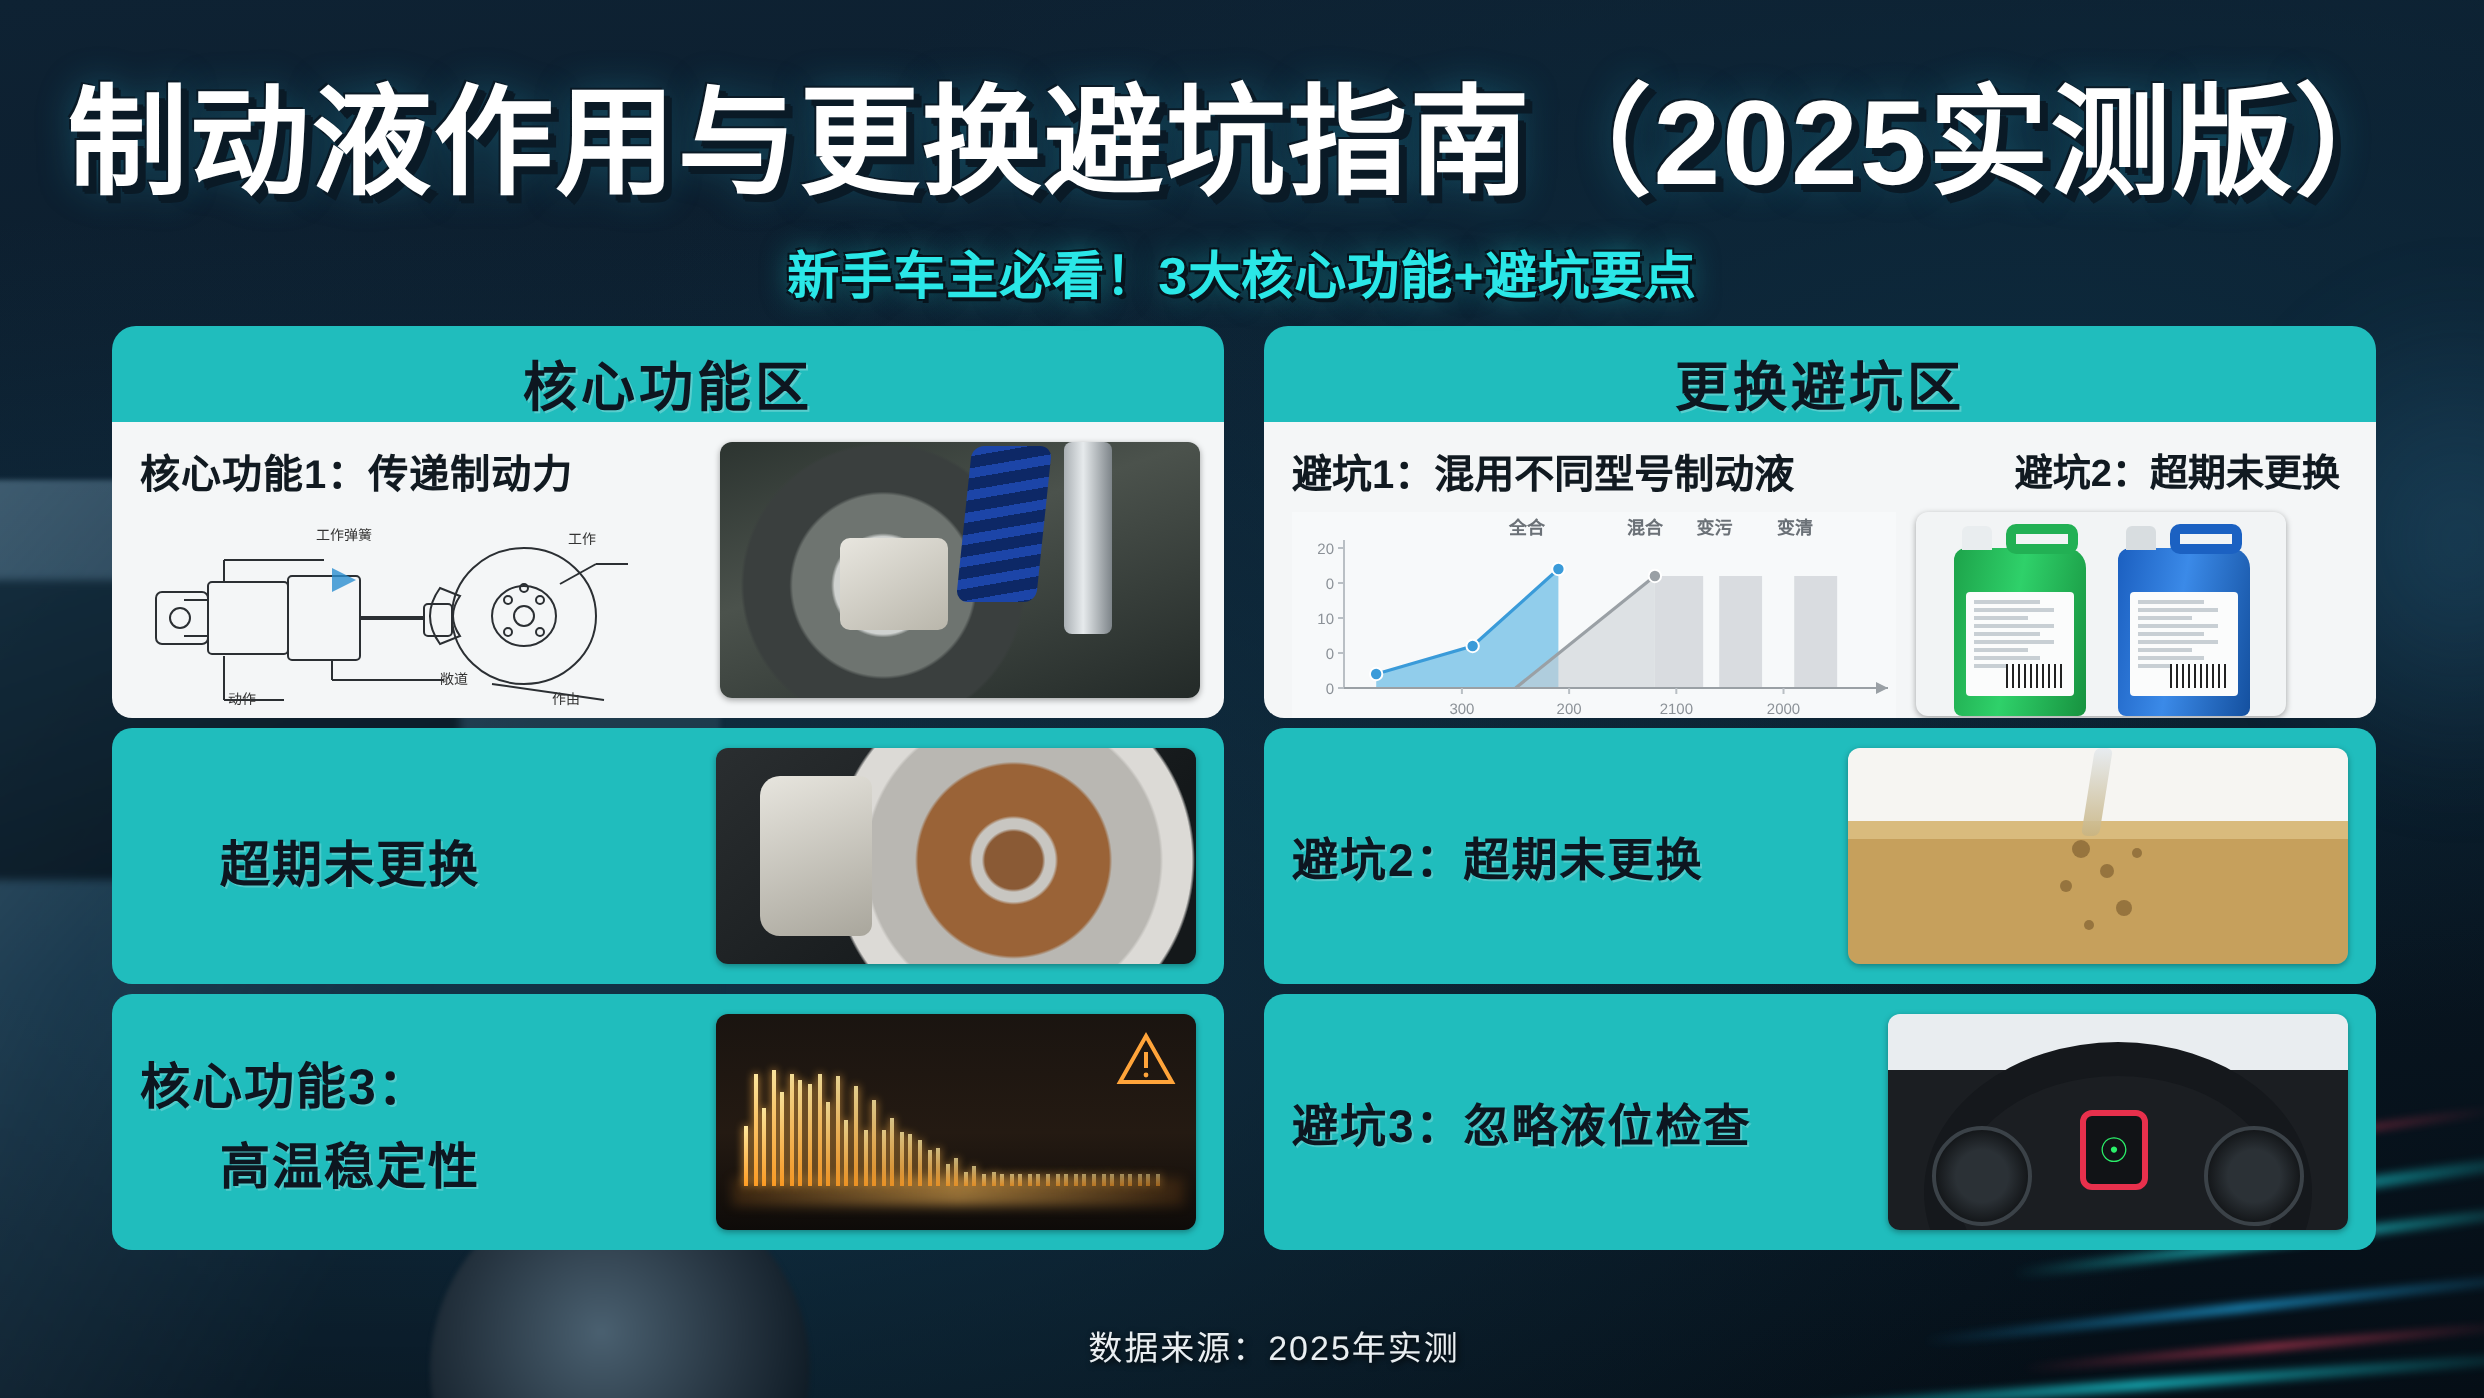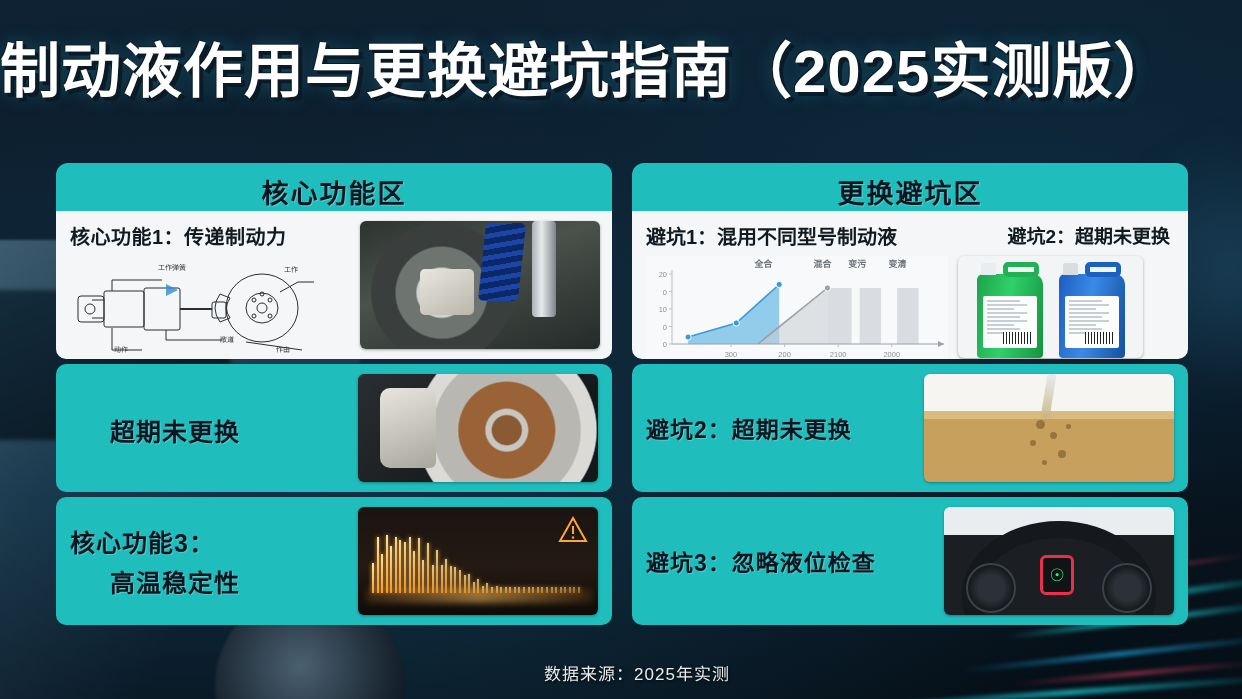--- a/index.html
+++ b/index.html
@@ -52,21 +52,21 @@
   .s4{ left:1010px; top:672px; width:250px; background:linear-gradient(90deg,rgba(230,60,90,0),#e0415f,rgba(230,60,90,0)); transform:rotate(-5deg); height:3px;}
   .s5{ left:1040px; top:568px; width:210px; background:linear-gradient(90deg,rgba(230,60,90,0),#cf3a55,rgba(230,60,90,0)); transform:rotate(-8deg); height:3px;}
   .s6{ left:860px; top:690px; width:420px; background:linear-gradient(90deg,rgba(20,230,230,0),#19ccd6,rgba(20,230,230,0)); transform:rotate(-4deg); height:5px;}
   .glow-ul{
     position:absolute; left:1120px; top:140px; width:220px; height:260px;
     background:radial-gradient(closest-side, rgba(60,130,170,.28), rgba(0,0,0,0));
     filter:blur(20px);
   }
 
   
-  .header{ position:absolute; left:0; top:0; width:1242px; z-index:5; }
+  .header{ position:absolute; left:0; top:0; width:1242px; z-index:5; text-align:center; }
   .main-title{
     margin-top:22px;
     font-size:60px; font-weight:700; letter-spacing:1px;
     color:#ffffff;
     text-shadow:
       4px 4px 0 #0a1a26,
       3px 3px 0 #0a1a26,
       -1px -1px 0 #0a1a26,
       0 0 18px rgba(40,180,210,.35);
     white-space:nowrap;
@@ -303,20 +303,21 @@
   <div class="glow-ul"></div>
   <div class="streak s1"></div>
   <div class="streak s2"></div>
   <div class="streak s3"></div>
   <div class="streak s4"></div>
   <div class="streak s5"></div>
   <div class="streak s6"></div>
 
   <div class="header">
     <div class="main-title">制动液作用与更换避坑指南（2025实测版）</div>
+    <div class="sub-title">新手车主必看！3大核心功能+避坑要点</div>
   </div>
 
   <div class="panels">
 
     <div class="panel">
 
       <div class="panel-head">
         <div class="panel-head-text">核心功能区</div>
       </div>
 

